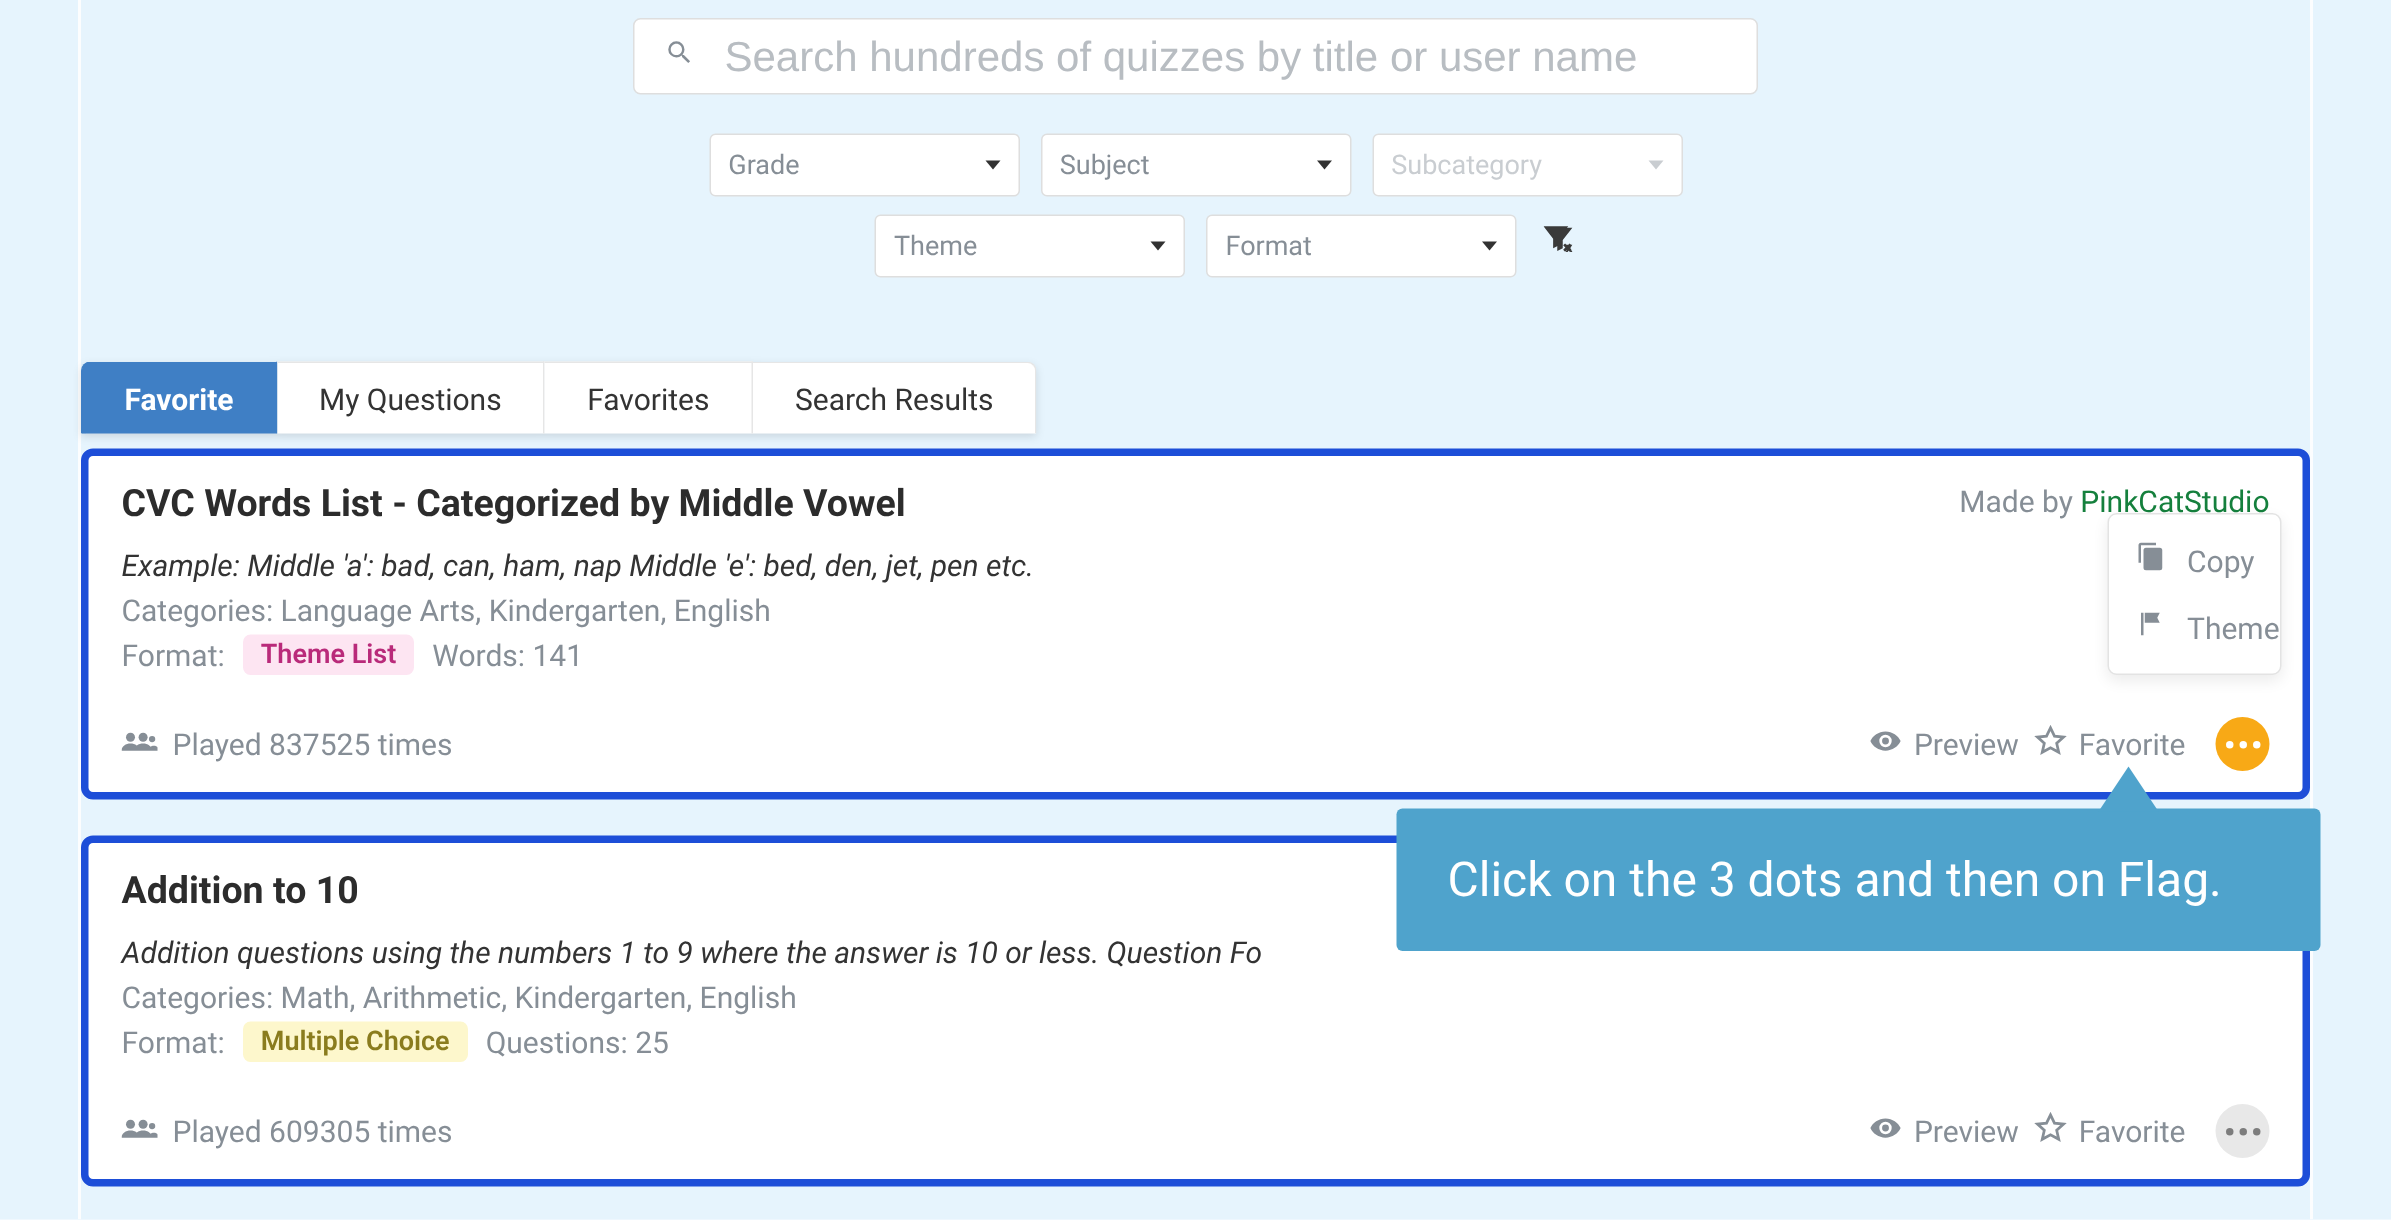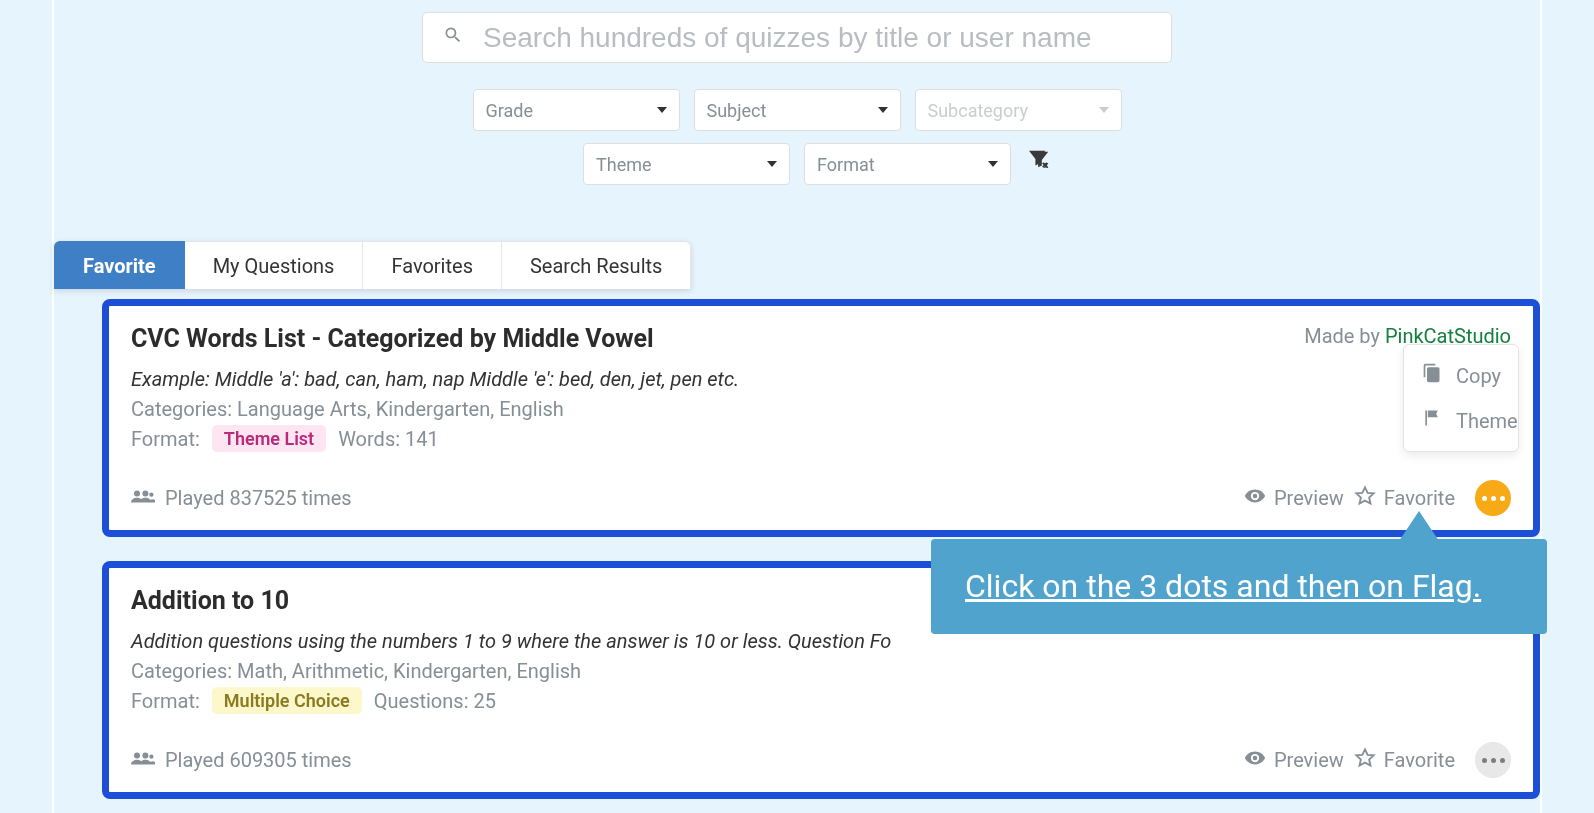--- a/index.html
+++ b/index.html
@@ -112,25 +112,24 @@
   .tab.active {
     background: var(--tab-active);
     color: #fff; font-weight: 700;
     border-color: var(--tab-active);
   }
 
   
   .cards { margin-top: 10px; display: flex; flex-direction: column; gap: 24px; }
   .card {
     background: #fff;
-    border: 7px solid #1d4ed8;
+    border: 5px solid #1d4ed8;
     border-radius: 8px;
     padding: 18px 22px 14px 22px;
     position: relative;
-    margin-left: 48px;
   }
   .card-header { display: flex; justify-content: space-between; align-items: flex-start; }
   .card-title { font-size: 25px; font-weight: 700; color: #2c2c2c; margin: 0; }
   .made-by { font-size: 20px; color: var(--text-muted); white-space: nowrap; }
   .made-by .author { color: #15803d; }
 
   .card-example { margin-top: 14px; font-size: 20px; color: var(--text-dark); font-style: italic; }
   .card-meta { margin-top: 6px; font-size: 20px; color: var(--text-muted); }
   .format-line { margin-top: 4px; font-size: 20px; color: var(--text-muted); display: flex; align-items: center; gap: 12px; }
   .badge {
@@ -190,21 +189,20 @@
   .instruction-tooltip {
     position: absolute;
     left: 877px; top: 539px;
     width: 616px;
     background: var(--tooltip-bg);
     color: #fff;
     font-size: 32px; line-height: 1.35;
     padding: 26px 34px;
     border-radius: 4px;
     z-index: 20;
-    text-decoration: underline;
   }
   .instruction-tooltip .arrow {
     position: absolute;
     top: -28px; right: 108px;
     width: 0; height: 0;
     border-left: 20px solid transparent;
     border-right: 20px solid transparent;
     border-bottom: 30px solid var(--tooltip-bg);
   }
 </style>

